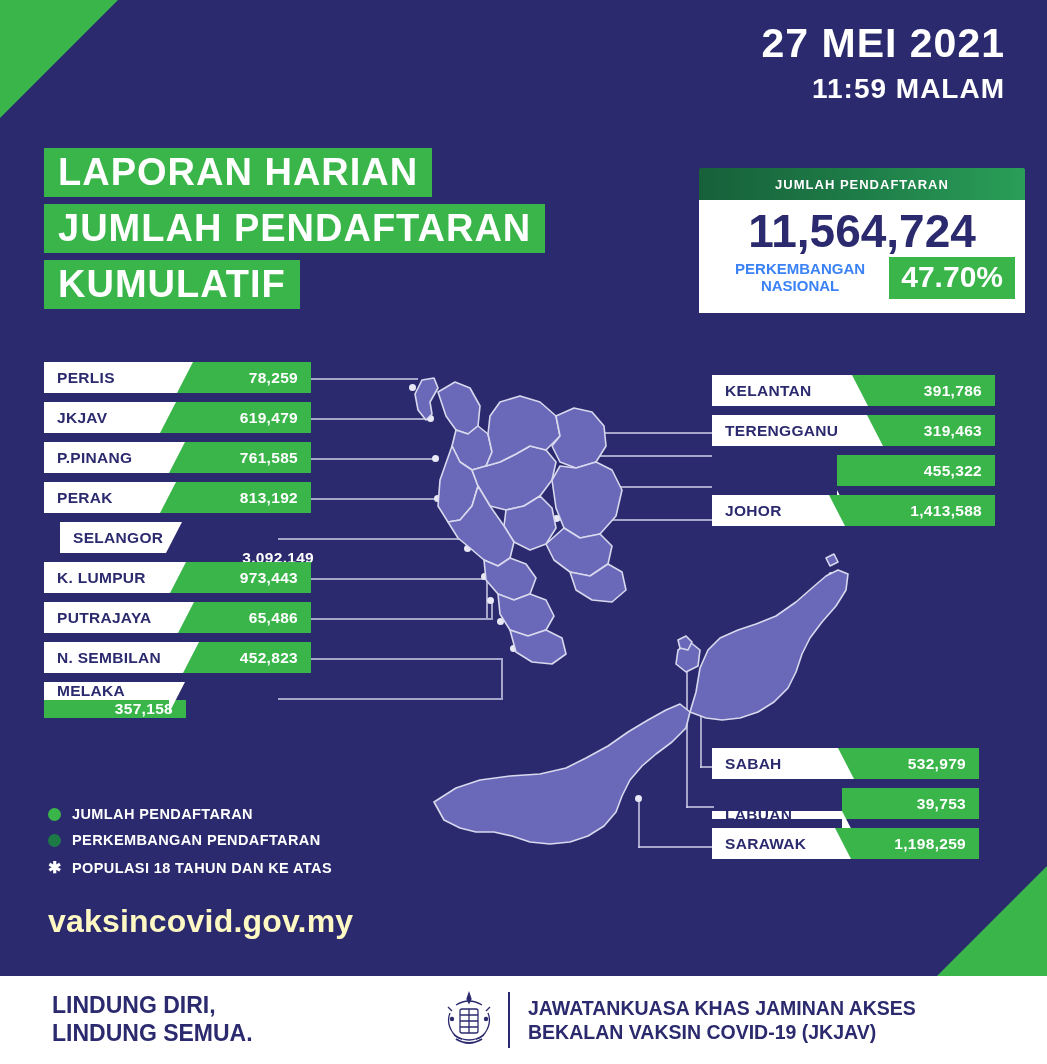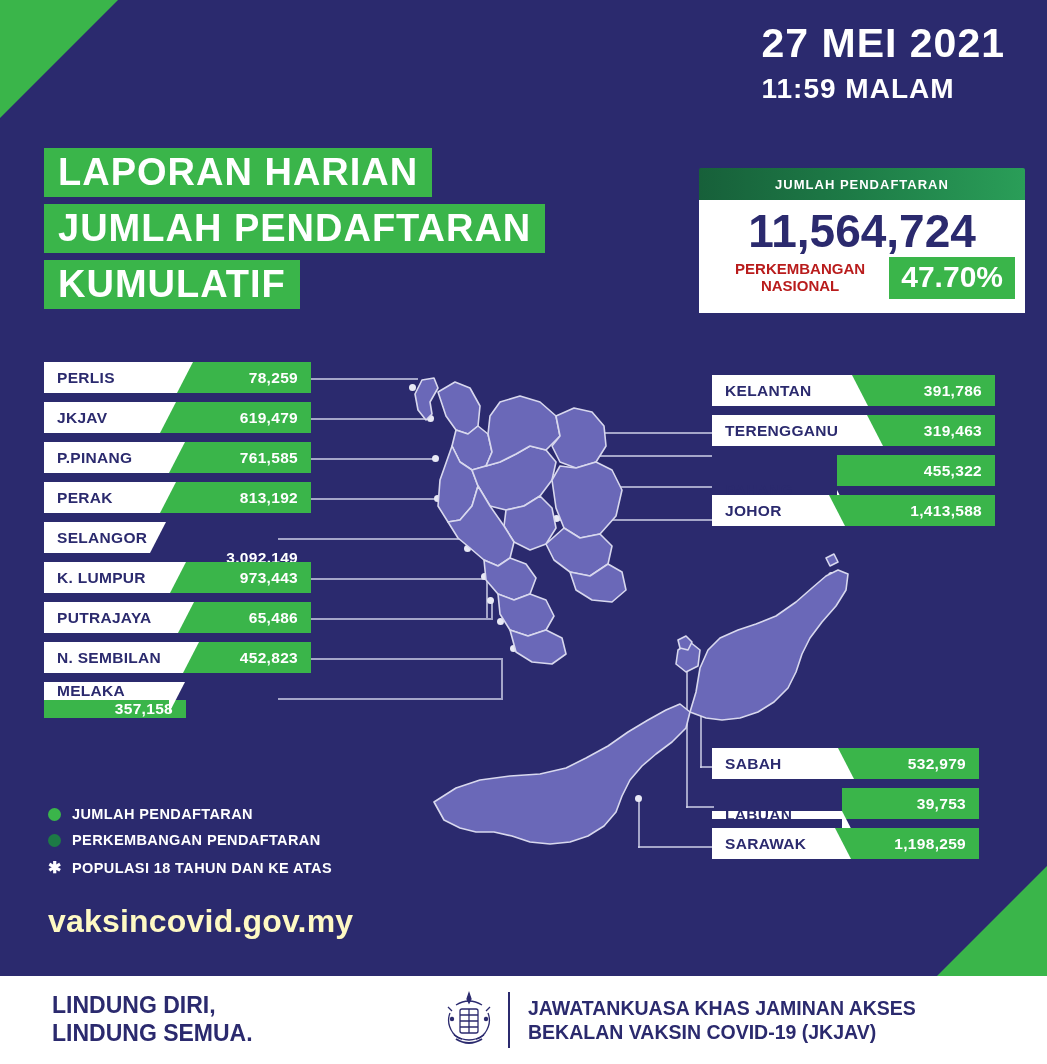--- a/index.html
+++ b/index.html
@@ -12,21 +12,21 @@
   }
   .root{position:relative;width:1047px;height:1064px;overflow:hidden;}
 
   
   .wedge-tl{position:absolute;top:0;left:0;width:0;height:0;
     border-top:118px solid #3ab54a;border-right:118px solid transparent;}
   .wedge-br{position:absolute;right:0;bottom:88px;width:0;height:0;
     border-bottom:110px solid #3ab54a;border-left:110px solid transparent;}
 
   
-  .date-block{position:absolute;top:22px;right:42px;color:#fff;}
+  .date-block{position:absolute;top:22px;right:42px;text-align:right;color:#fff;}
   .date-main{font-size:41px;font-weight:bold;letter-spacing:1px;line-height:1.05;}
   .date-sub{font-size:28px;font-weight:bold;letter-spacing:1px;margin-top:8px;}
 
   
   .title{position:absolute;left:44px;top:148px;}
   .title span{
     display:inline-block;background:#3ab54a;color:#fff;
     font-size:38px;font-weight:bold;letter-spacing:1px;
     padding:5px 14px 6px 14px;margin-bottom:7px;line-height:1.0;
   }
@@ -34,21 +34,21 @@
   
   .natcard{position:absolute;right:22px;top:168px;width:326px;}
   .natcard-head{
     background:linear-gradient(90deg,#17603a 0%,#1d7a46 45%,#2a9e58 100%);
     color:#fff;font-size:13px;font-weight:bold;letter-spacing:1px;
     text-align:center;padding:9px 0 8px;border-radius:2px 2px 0 0;
   }
   .natcard-body{background:#fff;padding:6px 0 4px;}
   .natnum{color:#2b2a6e;font-size:46px;font-weight:bold;text-align:center;letter-spacing:0px;line-height:1.1;}
   .natfoot{display:flex;align-items:center;justify-content:space-between;background:#fff;padding:0 0 10px 0;}
-  .natfoot-label{color:#b91c1c;font-size:15px;font-weight:bold;line-height:1.12;text-align:center;flex:1;padding-left:12px;}
+  .natfoot-label{color:#3b82f6;font-size:15px;font-weight:bold;line-height:1.12;text-align:center;flex:1;padding-left:12px;}
   .natpct{background:#3ab54a;color:#fff;font-size:30px;font-weight:bold;padding:3px 12px 5px 12px;margin-right:10px;}
 
   
   .row{
     position:absolute;height:31px;display:flex;align-items:stretch;
     filter:none;
   }
   .row .label{
     background:#fff;color:#2b2a6e;font-size:15.5px;font-weight:bold;
     display:flex;align-items:center;padding-left:13px;letter-spacing:.3px;
@@ -214,21 +214,21 @@
   </div>
   <div class="row" style="left:44px;top:442px;">
     <div class="label" style="width:112px;text-align:center;">P.PINANG</div>
     <div class="value" style="width:109px;">761,585</div>
   </div>
   <div class="row" style="left:44px;top:482px;">
     <div class="label" style="width:103px;">PERAK</div>
     <div class="value" style="width:118px;">813,192</div>
   </div>
   <div class="row" style="left:44px;top:522px;">
-    <div class="label" style="width:93px;">SELANGOR</div>
+    <div class="label" style="width:93px;margin-left:16px;">SELANGOR</div>
     <div class="value" style="width:128px;margin-top:36px;">3,092,149</div>
   </div>
   <div class="row" style="left:44px;top:562px;">
     <div class="label" style="width:113px;">K. LUMPUR</div>
     <div class="value" style="width:108px;">973,443</div>
   </div>
   <div class="row" style="left:44px;top:602px;">
     <div class="label" style="width:121px;">PUTRAJAYA</div>
     <div class="value" style="width:100px;">65,486</div>
   </div>

